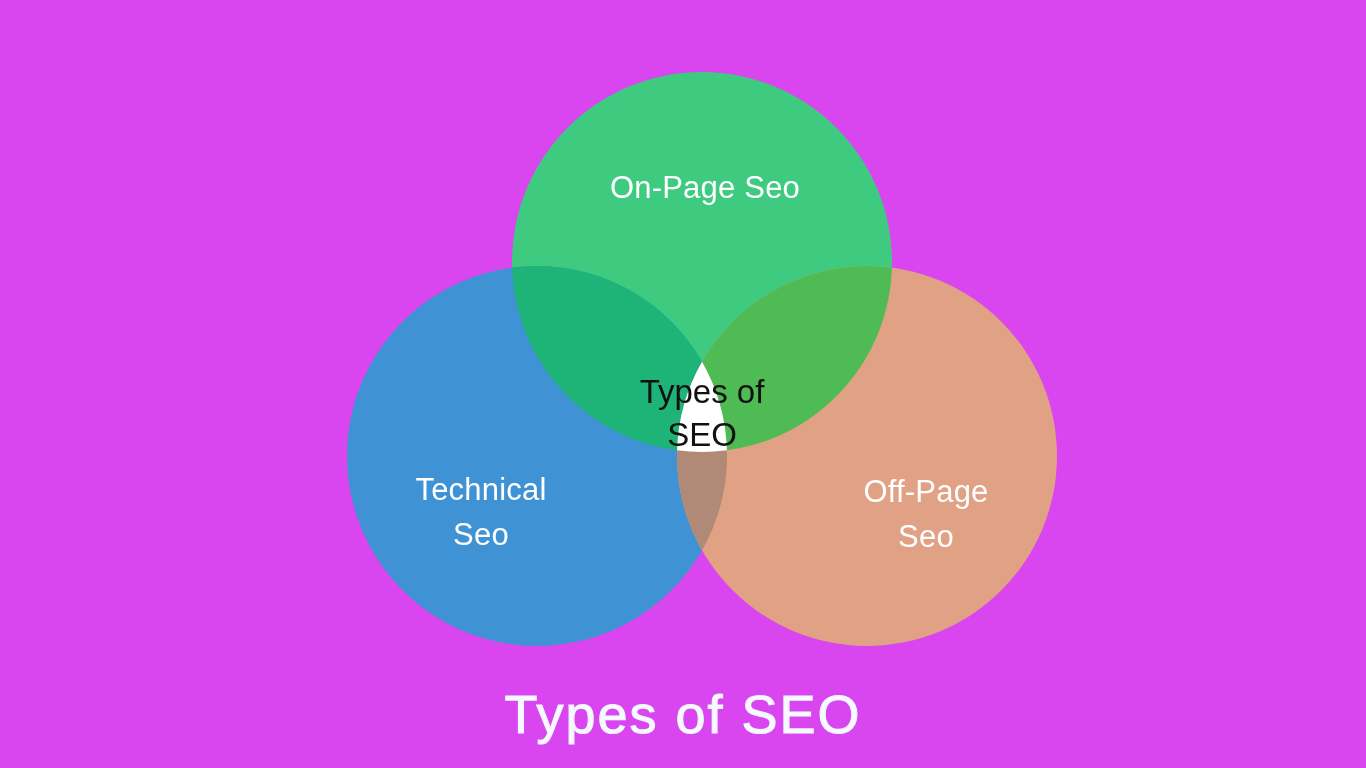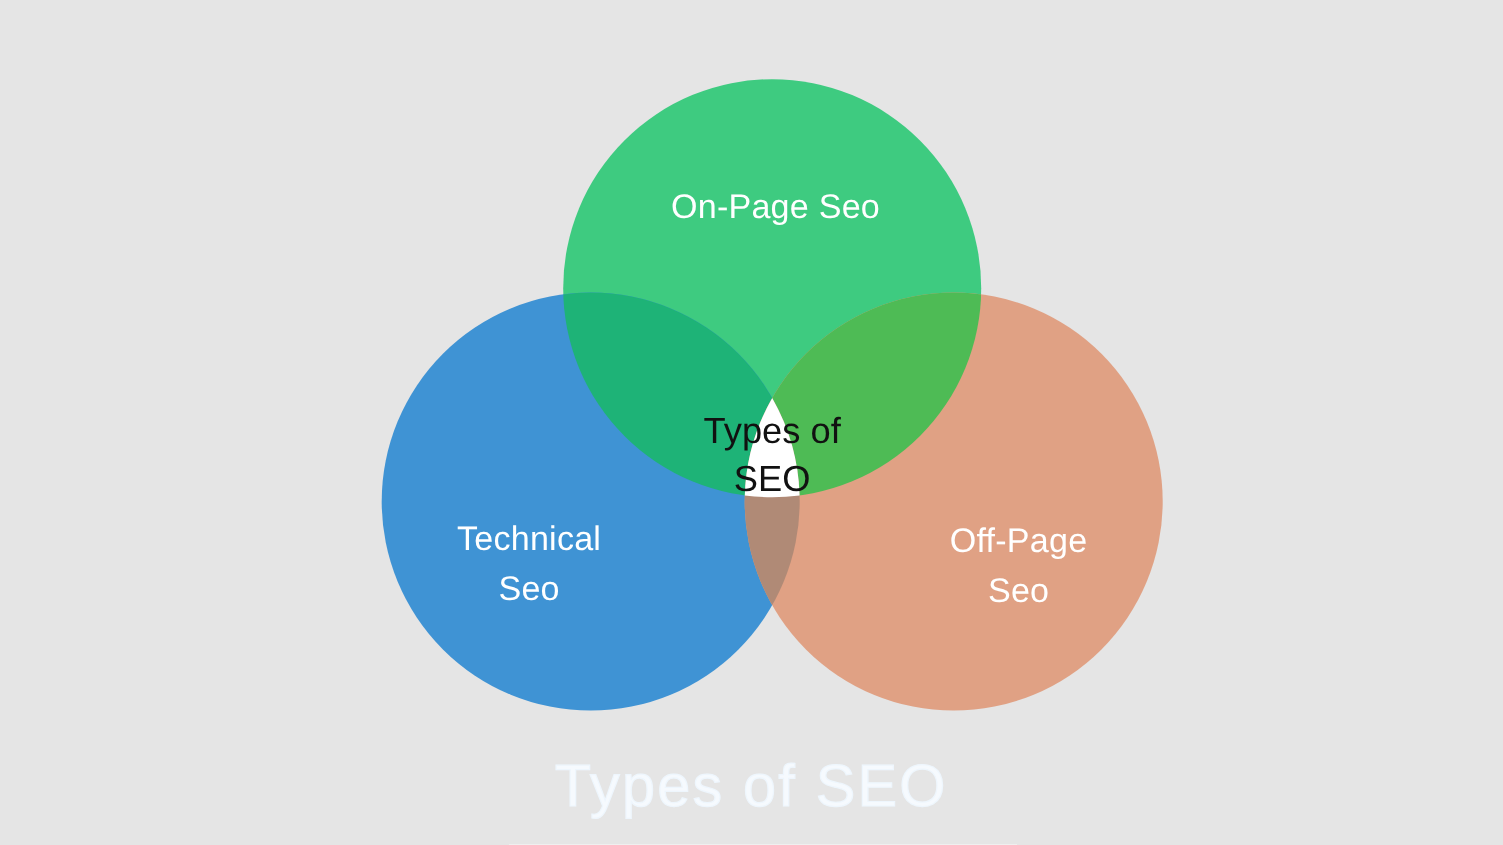--- a/index.html
+++ b/index.html
@@ -14,21 +14,21 @@
     overflow: hidden;
     font-family: "Liberation Sans", "DejaVu Sans", sans-serif;
     position: relative;
   }
   #stage {
     position: absolute;
     left: 0;
     top: 0;
     width: 1366px;
     height: 768px;
-    background: #e5e5e5;
+    background: #d946ef;
   }
   svg.venn {
     position: absolute;
     left: 0;
     top: 0;
     width: 1366px;
     height: 768px;
     display: block;
   }
   .circle-label {

